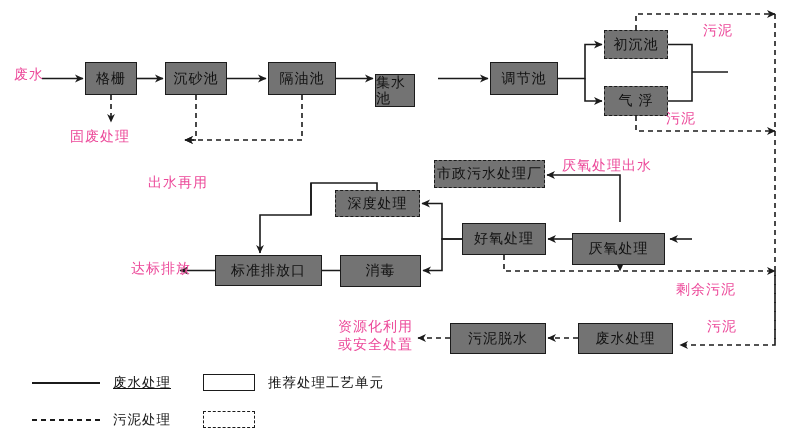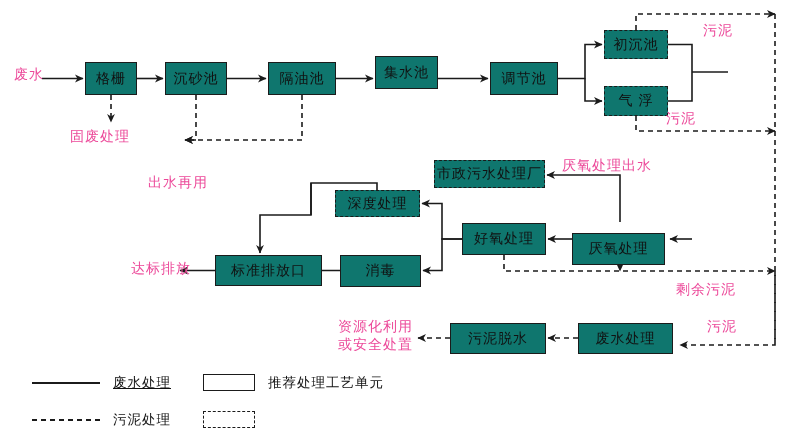--- a/index.html
+++ b/index.html
@@ -1,20 +1,20 @@
 <!DOCTYPE html>
 <html><head>
 <meta charset="utf-8">
 <style>
   html,body{margin:0;padding:0;background:#ffffff;}
   body{width:800px;height:444px;font-family:"Liberation Sans","DejaVu Sans",sans-serif;}
   #stage{position:relative;width:800px;height:444px;overflow:hidden;background:#fff;}
   #svg-layer{position:absolute;left:0;top:0;width:800px;height:444px;}
   .node{position:absolute;box-sizing:border-box;display:flex;align-items:center;justify-content:center;
-        background:#0f766e;color:#111;font-size:14px;letter-spacing:1px;line-height:1.1;text-align:left;}
+        background:#737373;color:#111;font-size:14px;letter-spacing:1px;line-height:1.1;text-align:left;}
   .node.solid{border:1.6px solid #1b1b1b;}
   .node.dashed{border:1.6px dashed #1b1b1b;}
   .lbl{position:absolute;color:#ec4899;font-size:14px;letter-spacing:1px;white-space:pre;line-height:1.25;}
   .legend-txt{position:absolute;font-size:13.5px;color:#111;letter-spacing:1px;white-space:nowrap;}
   .legend-box{position:absolute;box-sizing:border-box;background:#fff;}
   .legend-box.solid{border:1.6px solid #1b1b1b;}
   .legend-box.dashed{border:1.6px dashed #1b1b1b;}
 </style>
 </head>
 <body>
@@ -66,21 +66,21 @@
     </g>
     <g fill="none" stroke="#1b1b1b" stroke-width="1.6" stroke-dasharray="5 4">
       <path d="M775,14 L775,345"></path>
     </g>
   </svg>
 
   <div>
       <div class="node solid" style="left: 85px; top: 62px; width: 52px; height: 33px;">格栅</div>
       <div class="node solid" style="left: 165px; top: 62px; width: 62px; height: 33px;">沉砂池</div>
       <div class="node solid" style="left: 268px; top: 62px; width: 68px; height: 33px;">隔油池</div>
-      <div class="node solid" style="left: 375px; top: 56px; width: 63px; height: 33px;">集水池</div>
+      <div class="node solid" style="left: 375px; top: 74px; width: 40px; height: 33px;">集水池</div>
       <div class="node solid" style="left: 490px; top: 62px; width: 68px; height: 33px;">调节池</div>
       <div class="node dashed" style="left: 604px; top: 30px; width: 64px; height: 29px;">初沉池</div>
       <div class="node dashed" style="left: 604px; top: 86px; width: 64px; height: 30px;">气 浮</div>
       <div class="node dashed" style="left: 434px; top: 160px; width: 111px; height: 28px;">市政污水处理厂</div>
       <div class="node dashed" style="left: 335px; top: 190px; width: 85px; height: 27px;">深度处理</div>
       <div class="node solid" style="left: 462px; top: 223px; width: 84px; height: 32px;">好氧处理</div>
       <div class="node solid" style="left: 572px; top: 233px; width: 93px; height: 32px;">厌氧处理</div>
       <div class="node solid" style="left: 215px; top: 255px; width: 107px; height: 31px;">标准排放口</div>
       <div class="node solid" style="left: 340px; top: 255px; width: 81px; height: 32px;">消毒</div>
       <div class="node solid" style="left: 450px; top: 323px; width: 96px; height: 31px;">污泥脱水</div>

